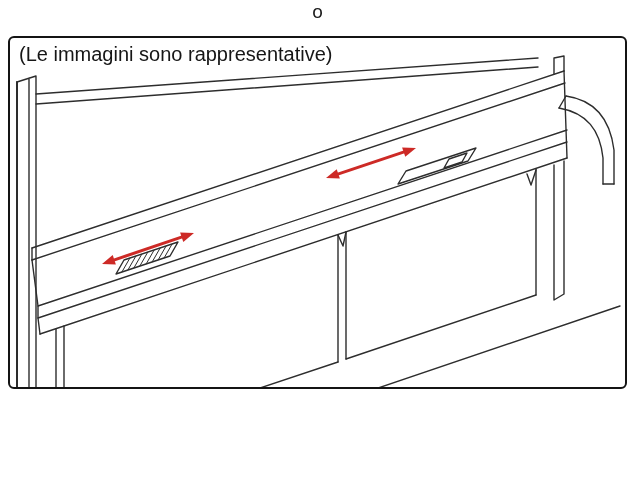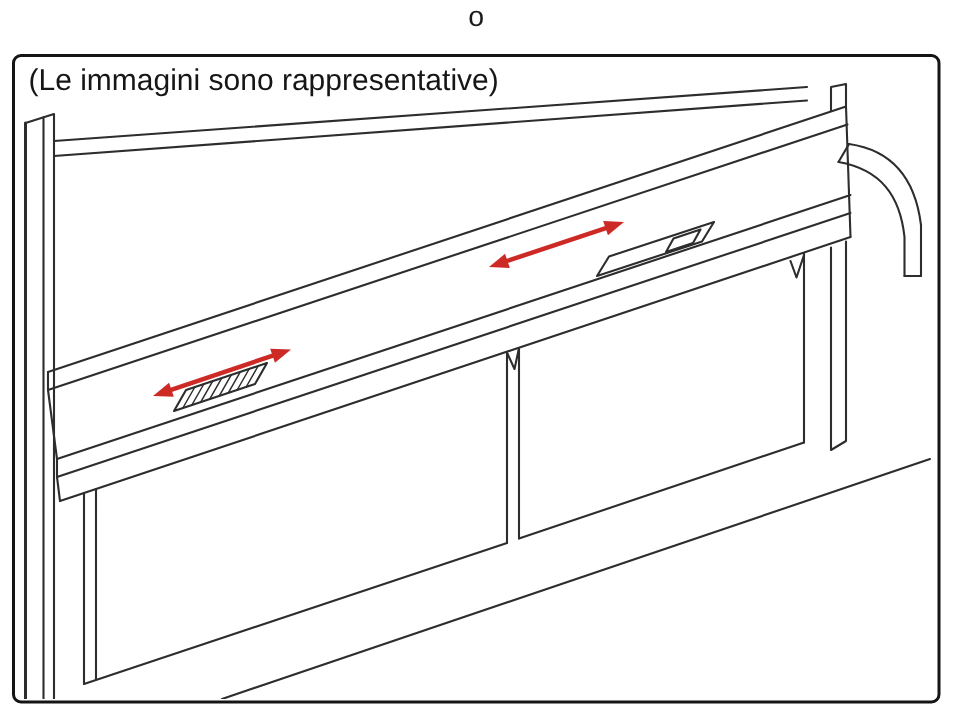--- a/index.html
+++ b/index.html
@@ -22,21 +22,21 @@
     transform: translateX(-50%);
     font-size: 19px;
     line-height: 22px;
     color: #1b1b1b;
   }
   .figure-box {
     position: absolute;
     left: 8px;
     top: 36px;
     width: 619px;
-    height: 433px;
+    height: 353px;
     border: 2.5px solid var(--border-color, #141414);
     border-radius: 6px;
     box-sizing: border-box;
     background: #ffffff;
     overflow: hidden;
   }
   .caption {
     position: absolute;
     top: 4px;
     left: 9px;

